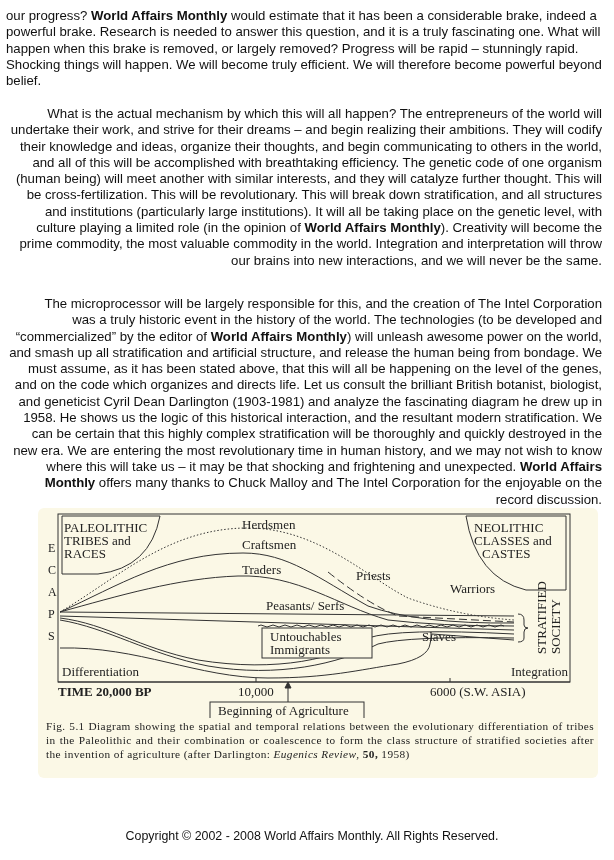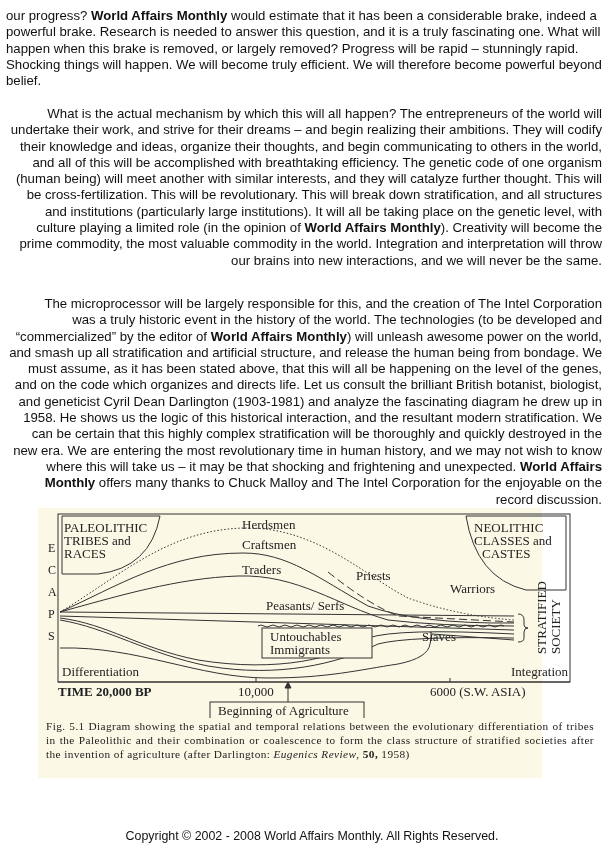--- a/index.html
+++ b/index.html
@@ -4,21 +4,21 @@
 <style>
   html, body { margin: 0; padding: 0; background: #ffffff; }
   body { width: 614px; height: 860px; position: relative; overflow: hidden;
          font-family: "Liberation Sans", sans-serif; color: #111; }
   .para { position: absolute; left: 2px; width: 596px; font-size: 13.2px; line-height: 16.3px; margin: 4px; }
   .para b { font-weight: bold; }
   .indent { text-indent: 22px; text-align: right; }
   #p1 { top: 4px; }
   #p2 { top: 102px; }
   #p3 { top: 292px; }
-  .figure { position: absolute; left: 38px; top: 508px; width: 504px; height: 270px; background: #fbf8e6; }
+  .figure { position: absolute; left: 38px; top: 508px; width: 560px; height: 270px; background: #fbf8e6; border-radius: 6px; }
   .figure svg { position: absolute; left: 0; top: 0; }
   .fig-text { font-family: "Liberation Serif", serif; fill: #222; }
   .caption { position: absolute; left: 8px; top: 211px; width: 548px; font-family: "Liberation Serif", serif;
              font-size: 11.3px; line-height: 14px; color: #222; text-align: justify; letter-spacing: 0.4px; }
   .caption i { font-style: italic; margin-top: 34px; }
   .footer { position: absolute; left: 5px; width: 614px; top: 829px; text-align: center; font-size: 12.4px; color: #111; }
 </style>
 </head>
 <body>
 

